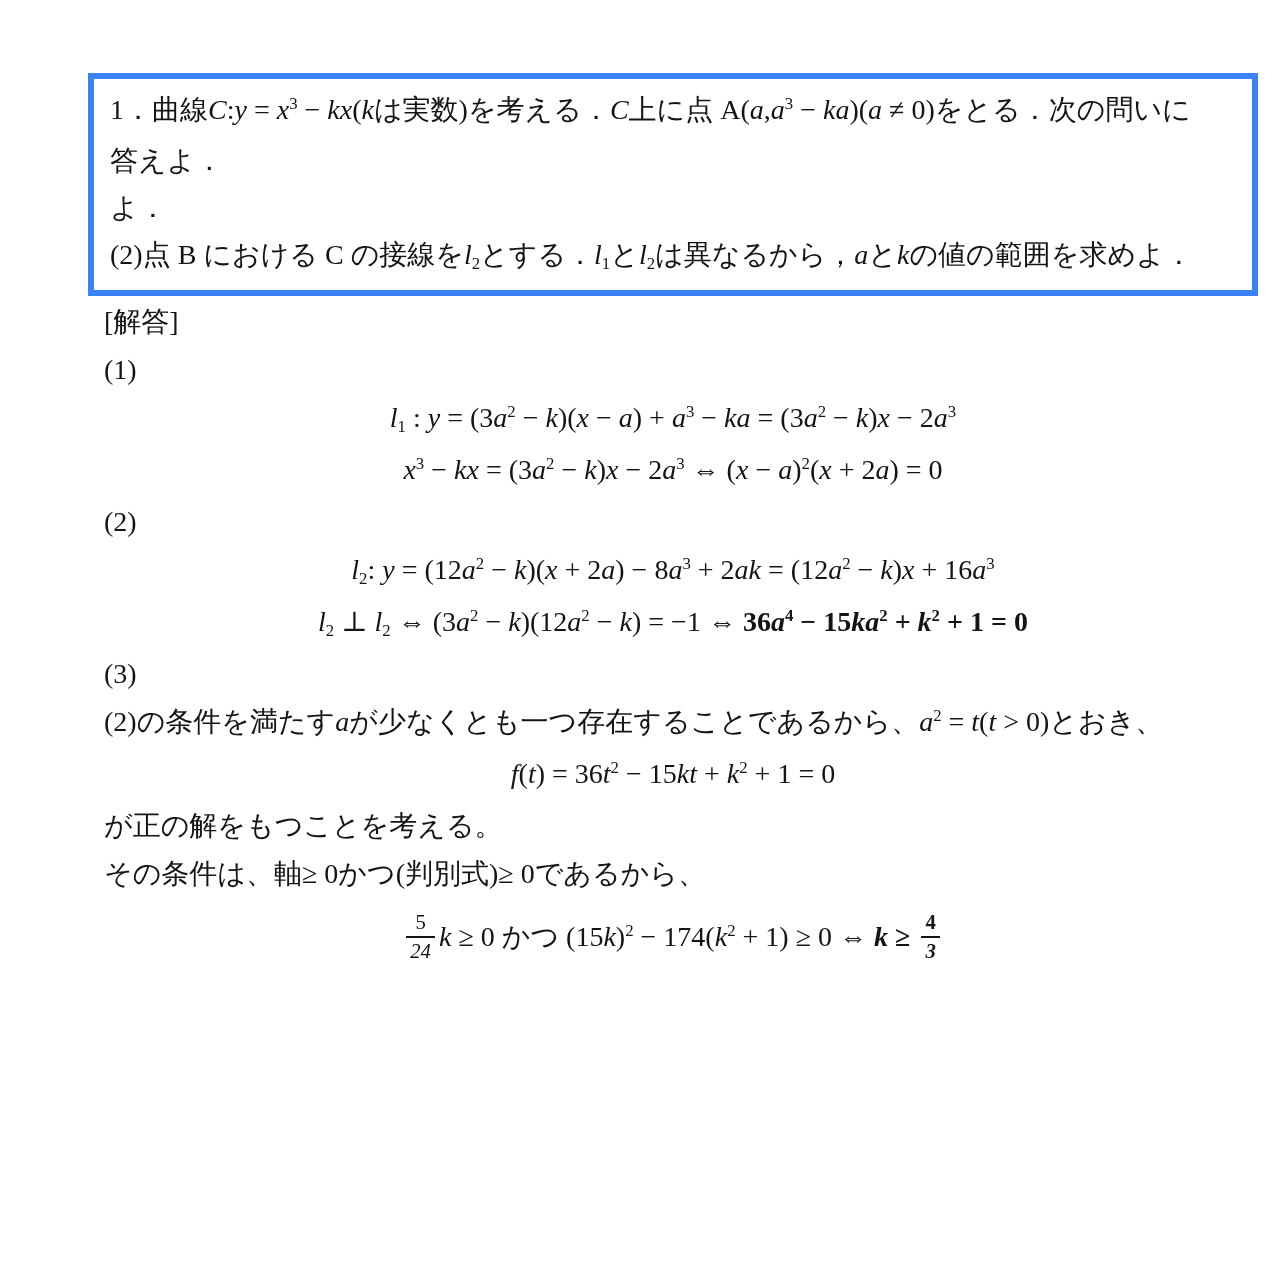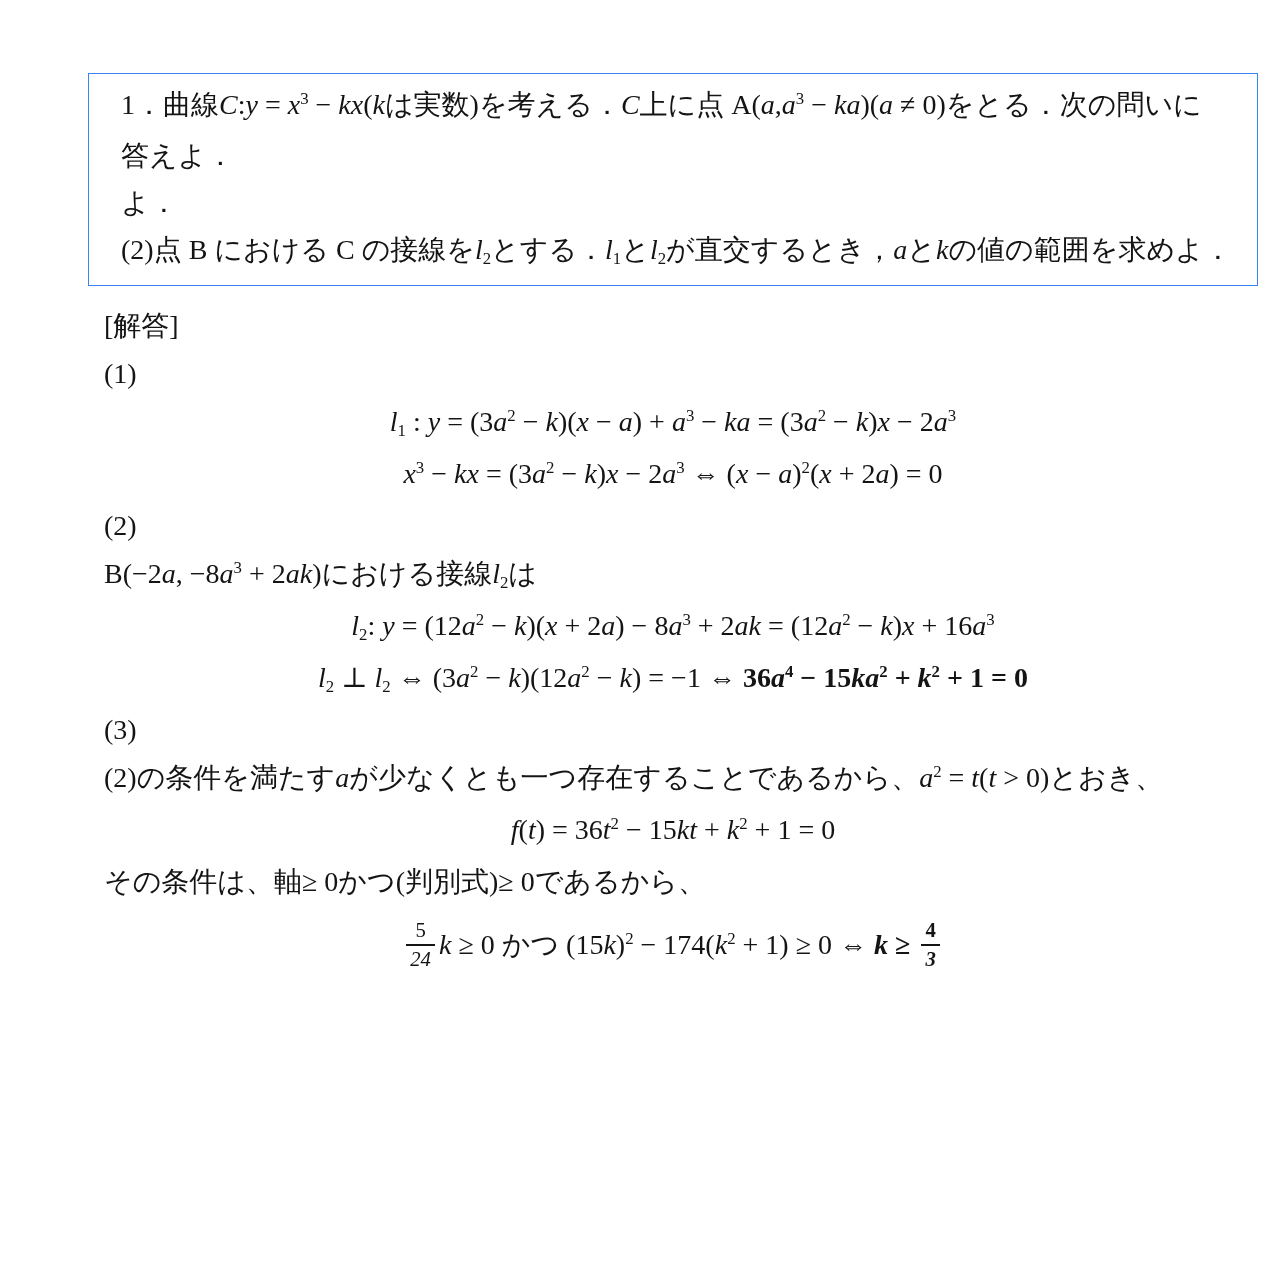--- a/index.html
+++ b/index.html
@@ -4,25 +4,25 @@
 <style>
   html,body{margin:0;padding:0;}
   body{
     width:1287px;height:1285px;
     background:#ffffff;color:#141414;
     font-family:"Liberation Serif","DejaVu Serif",serif;
     font-size:28px;overflow:hidden;
   }
   .page{box-sizing:border-box;padding:73px 29px 0 88px;}
   .problem-box{
-    border:1px solid #3b82f6;
-    padding:7px 14px 8px 32px;
+    border:6px solid #3b82f6;
+    padding:7px 14px 8px 16px;
   }
   .problem-box .line{line-height:47px;white-space:nowrap;}
-  .solution{margin-top:16px;}
+  .solution{margin-top:2px;}
   .solution .line{line-height:48px;white-space:nowrap;}
   .line.left{text-align:left;}
   .solution .line.left{padding-left:16px;}
   .line.center{text-align:center;}
   .i{font-style:italic;}
   .b{font-weight:700;}
   .bi{font-weight:700;font-style:italic;}
   .sup{font-size:0.6em;font-style:normal;position:relative;top:-0.62em;}
   .sub{font-size:0.6em;font-style:normal;position:relative;top:0.28em;}
   .sup.b,.sub.b{font-weight:700;}
@@ -38,34 +38,34 @@
   .line.tall{padding:14px 0 8px;}
 </style>
 </head>
 <body>
 
 <div class="page">
   <div class="problem-box">
       <div class="line left"><span>1．曲線</span><span class="i">C</span><span>:</span><span class="i">y</span><span> = </span><span class="i">x</span><span class="sup">3</span><span> − </span><span class="i">kx</span><span>(</span><span class="i">k</span><span>は実数)を考える．</span><span class="i">C</span><span>上に点 A(</span><span class="i">a</span><span>,</span><span class="i">a</span><span class="sup">3</span><span> − </span><span class="i">ka</span><span>)(</span><span class="i">a</span><span> ≠ 0)をとる．次の問いに</span></div>
       <div class="line left"><span>答えよ．</span></div>
       <div class="line left"><span>よ．</span></div>
-      <div class="line left"><span>(2)点 B における C の接線を</span><span class="i">l</span><span class="sub">2</span><span>とする．</span><span class="i">l</span><span class="sub">1</span><span>と</span><span class="i">l</span><span class="sub">2</span><span>が直交するとき，</span><span class="i">a</span><span>と</span><span class="i">k</span><span>の値の範囲を求めよ．</span></div>
+      <div class="line left"><span>(2)点 B における C の接線を</span><span class="i">l</span><span class="sub">2</span><span>とする．</span><span class="i">l</span><span class="sub">1</span><span>と</span><span class="i">l</span><span class="sub">2</span><span>は異なるから，</span><span class="i">a</span><span>と</span><span class="i">k</span><span>の値の範囲を求めよ．</span></div>
     </div>
   <div class="solution">
       <div class="line left"><span>[解答]</span></div>
       <div class="line left"><span>(1)</span></div>
       <div class="line center"><span class="i">l</span><span class="sub">1</span><span> : </span><span class="i">y</span><span> = (3</span><span class="i">a</span><span class="sup">2</span><span> − </span><span class="i">k</span><span>)(</span><span class="i">x</span><span> − </span><span class="i">a</span><span>) + </span><span class="i">a</span><span class="sup">3</span><span> − </span><span class="i">ka</span><span> = (3</span><span class="i">a</span><span class="sup">2</span><span> − </span><span class="i">k</span><span>)</span><span class="i">x</span><span> − 2</span><span class="i">a</span><span class="sup">3</span></div>
       <div class="line center"><span class="i">x</span><span class="sup">3</span><span> − </span><span class="i">kx</span><span> = (3</span><span class="i">a</span><span class="sup">2</span><span> − </span><span class="i">k</span><span>)</span><span class="i">x</span><span> − 2</span><span class="i">a</span><span class="sup">3</span><span> ⇔ (</span><span class="i">x</span><span> − </span><span class="i">a</span><span>)</span><span class="sup">2</span><span>(</span><span class="i">x</span><span> + 2</span><span class="i">a</span><span>) = 0</span></div>
       <div class="line left"><span>(2)</span></div>
-      <div class="line left"><span>B(−2</span><span class="i">a</span><span>, −8</span><span class="i">a</span><span class="sup">3</span><span> + 2</span><span class="i">ak</span><span>)における接線</span><span class="i">l</span><span class="sub">2</span><span>は</span></div>
       <div class="line center"><span class="i">l</span><span class="sub">2</span><span>: </span><span class="i">y</span><span> = (12</span><span class="i">a</span><span class="sup">2</span><span> − </span><span class="i">k</span><span>)(</span><span class="i">x</span><span> + 2</span><span class="i">a</span><span>) − 8</span><span class="i">a</span><span class="sup">3</span><span> + 2</span><span class="i">ak</span><span> = (12</span><span class="i">a</span><span class="sup">2</span><span> − </span><span class="i">k</span><span>)</span><span class="i">x</span><span> + 16</span><span class="i">a</span><span class="sup">3</span></div>
       <div class="line center"><span class="i">l</span><span class="sub">2</span><span> ⊥ </span><span class="i">l</span><span class="sub">2</span><span> ⇔ (3</span><span class="i">a</span><span class="sup">2</span><span> − </span><span class="i">k</span><span>)(12</span><span class="i">a</span><span class="sup">2</span><span> − </span><span class="i">k</span><span>) = −1 ⇔ </span><span class="b">36</span><span class="bi">a</span><span class="sup b">4</span><span class="b"> − 15</span><span class="bi">ka</span><span class="sup b">2</span><span class="b"> + </span><span class="bi">k</span><span class="sup b">2</span><span class="b"> + 1 = 0</span></div>
       <div class="line left"><span>(3)</span></div>
       <div class="line left"><span>(2)の条件を満たす</span><span class="i">a</span><span>が少なくとも一つ存在することであるから、</span><span class="i">a</span><span class="sup">2</span><span> = </span><span class="i">t</span><span>(</span><span class="i">t</span><span> &gt; 0)とおき、</span></div>
       <div class="line center"><span class="i">f</span><span>(</span><span class="i">t</span><span>) = 36</span><span class="i">t</span><span class="sup">2</span><span> − 15</span><span class="i">kt</span><span> + </span><span class="i">k</span><span class="sup">2</span><span> + 1 = 0</span></div>
+      <div class="line left"><span>が正の解をもつことを考える。</span></div>
       <div class="line left"><span>その条件は、軸≥ 0かつ(判別式)≥ 0であるから、</span></div>
       <div class="line center tall"><span class="frac">
           <span class="num">5</span>
           <span class="den">24</span>
         </span><span class="i">k</span><span> ≥ 0 かつ (15</span><span class="i">k</span><span>)</span><span class="sup">2</span><span> − 174(</span><span class="i">k</span><span class="sup">2</span><span> + 1) ≥ 0 ⇔ </span><span class="bi">k</span><span class="b"> ≥ </span><span class="frac b">
           <span class="num">4</span>
           <span class="den">3</span>
         </span></div>
     </div>
 </div>

